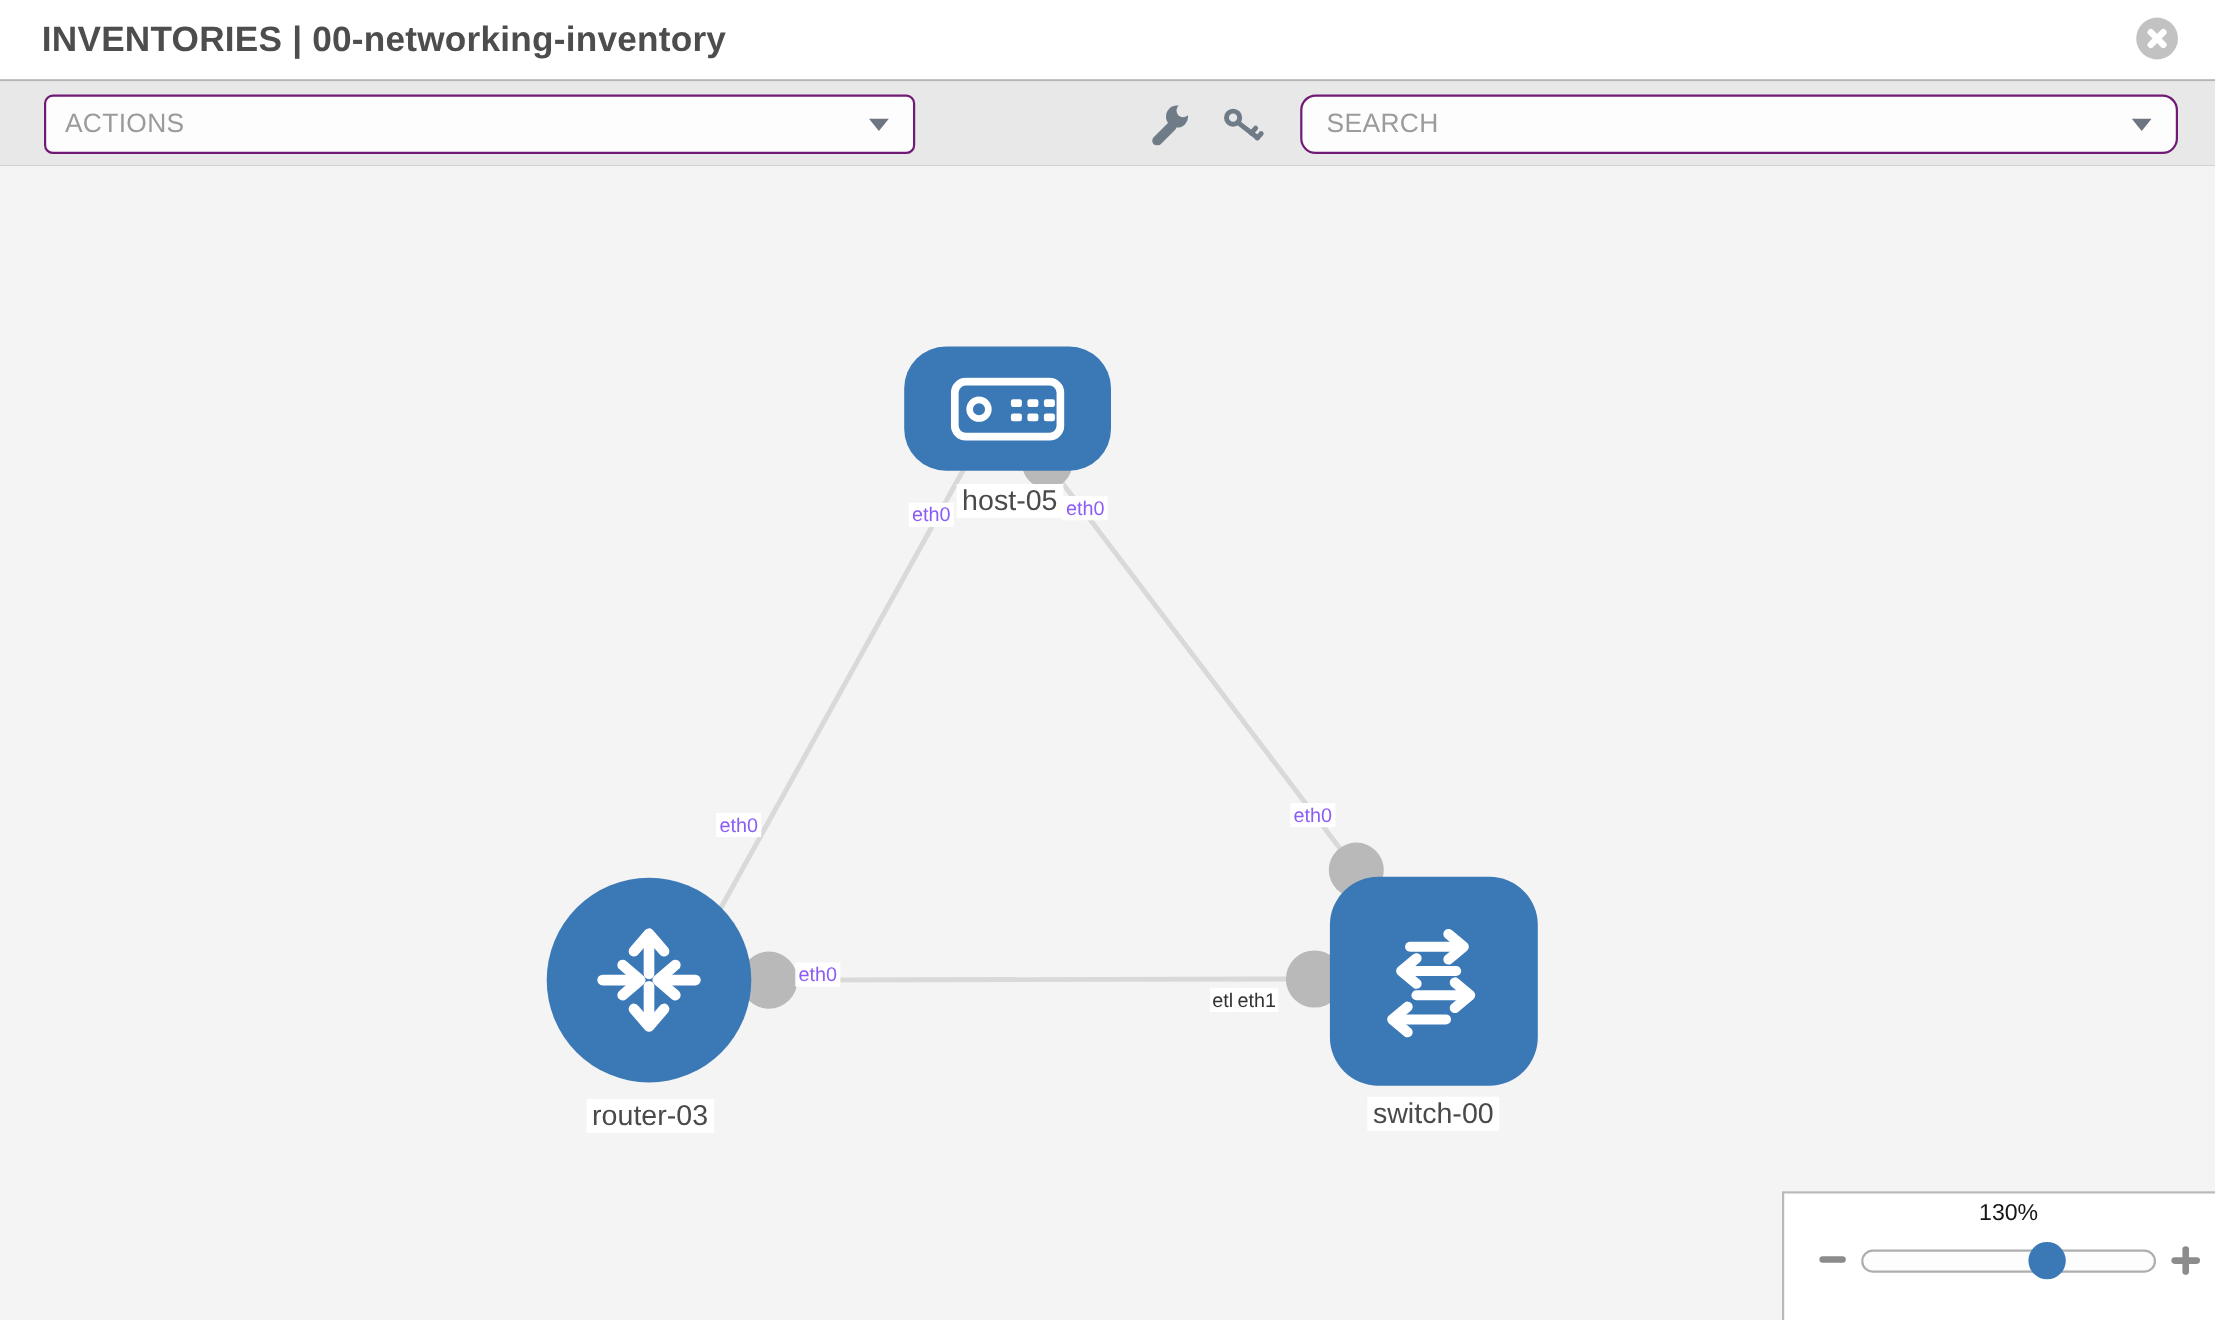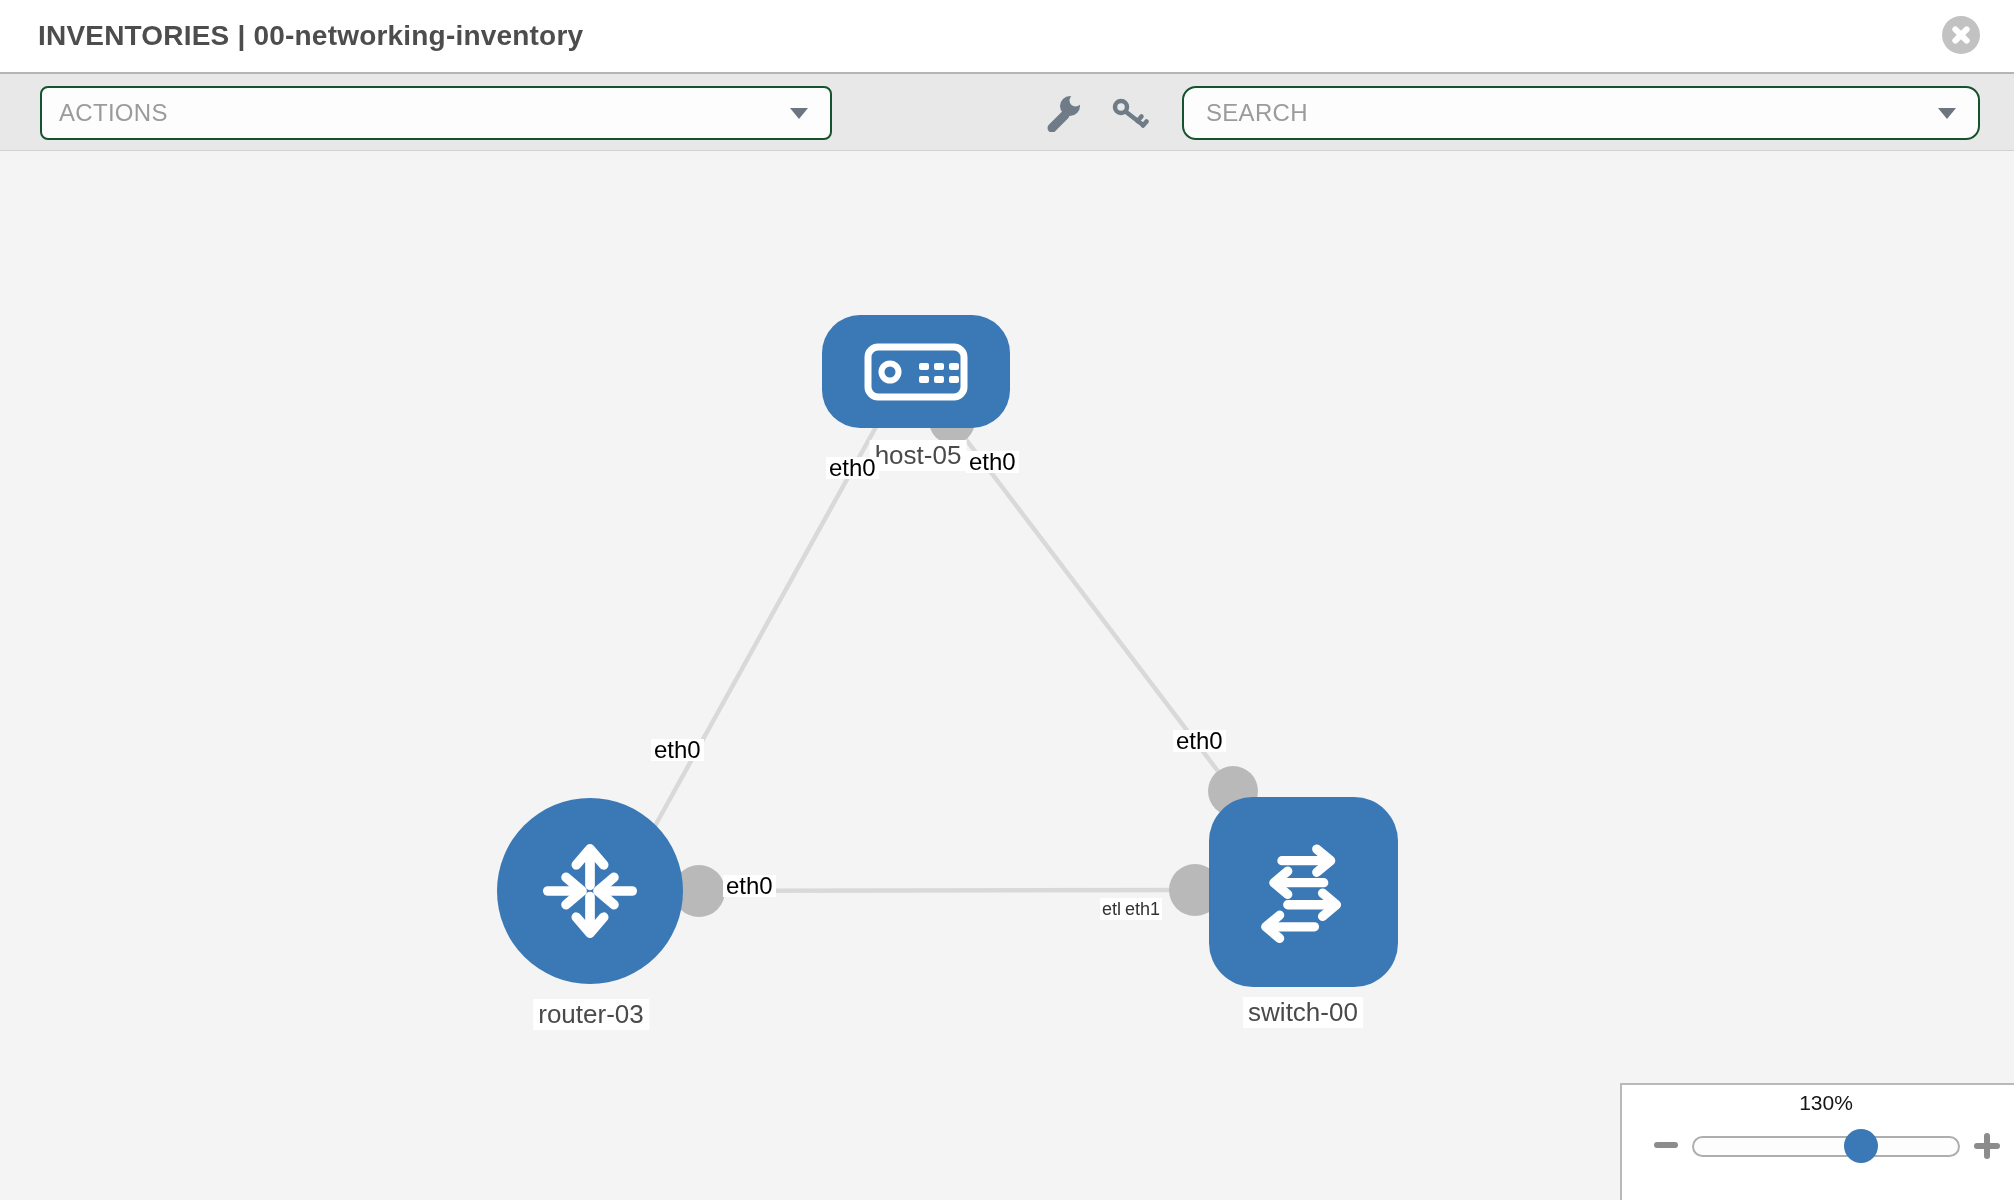--- a/index.html
+++ b/index.html
@@ -18,41 +18,41 @@
     font-family:"Liberation Sans","DejaVu Sans",sans-serif;
   }
 
   
   .header{
     position:absolute;left:0;top:0;width:2014px;height:74px;
     background:#ffffff;border-bottom:2px solid #b5b5b5;
   }
   .page-title{
     position:absolute;left:38px;top:36px;transform:translateY(-50%);
-    font-size:28px;font-weight:bold;color:#4d4d4d;letter-spacing:.2px;
+    font-size:32px;font-weight:bold;color:#4d4d4d;letter-spacing:.2px;
   }
   .close-btn{
     position:absolute;left:1942px;top:16px;width:38px;height:38px;
     border-radius:50%;background:#c2c2c2;cursor:pointer;
   }
   .close-btn .xbar{
     position:absolute;left:8px;top:16px;width:22px;height:6px;border-radius:3px;
     background:#ffffff;
   }
   .close-btn .xbar.a{transform:rotate(45deg);}
   .close-btn .xbar.b{transform:rotate(-45deg);}
 
   
   .toolbar{
     position:absolute;left:0;top:74px;width:2014px;height:77px;
     background:var(--toolbar-bg);border-bottom:1px solid #d2d2d2;
   }
   .select{
     position:absolute;top:12px;height:54px;background:#fdfdfd;
-    border:2px solid #14532d;border-radius:8px;cursor:pointer;
+    border:2px solid #701a75;border-radius:8px;cursor:pointer;
     display:flex;align-items:center;
   }
   .select .sel-label{
     font-size:24px;color:#9b9b9b;letter-spacing:.3px;
   }
   .select.actions{left:40px;width:792px;padding-left:17px;}
   .select.search{left:1182px;width:798px;padding-left:22px;border-radius:14px;}
   .caret{
     position:absolute;right:22px;top:50%;margin-top:-5px;
     width:0;height:0;border-left:9px solid transparent;border-right:9px solid transparent;
@@ -80,22 +80,22 @@
   .node-label{
     position:absolute;z-index:3;transform:translateX(-50%);
     background:#ffffff;color:#4a4a4a;font-size:26px;line-height:31px;
     padding:0 5px;white-space:nowrap;
   }
   .node-label.host{left:918px;top:289px;}
   .node-label.router{left:591px;top:848px;}
   .node-label.switch{left:1303px;top:846px;}
 
   .eth-label{
-    position:absolute;z-index:3;background:#ffffff;color:#000000;
-    font-size:24px;line-height:22px;padding:0 3px;white-space:nowrap;
+    position:absolute;z-index:3;background:#ffffff;color:#8b5cf6;
+    font-size:18px;line-height:22px;padding:0 3px;white-space:nowrap;
   }
   .eth-label.l1a{left:826px;top:306px;}
   .eth-label.l1b{left:651px;top:588px;}
   .eth-label.l2a{left:966px;top:300px;}
   .eth-label.l2b{left:1173px;top:579px;}
   .eth-label.l3a{left:723px;top:724px;}
   .eth-overlap{
     position:absolute;z-index:3;left:1100px;top:723px;display:flex;margin-top:24px;
   }
   .eth-overlap span{

